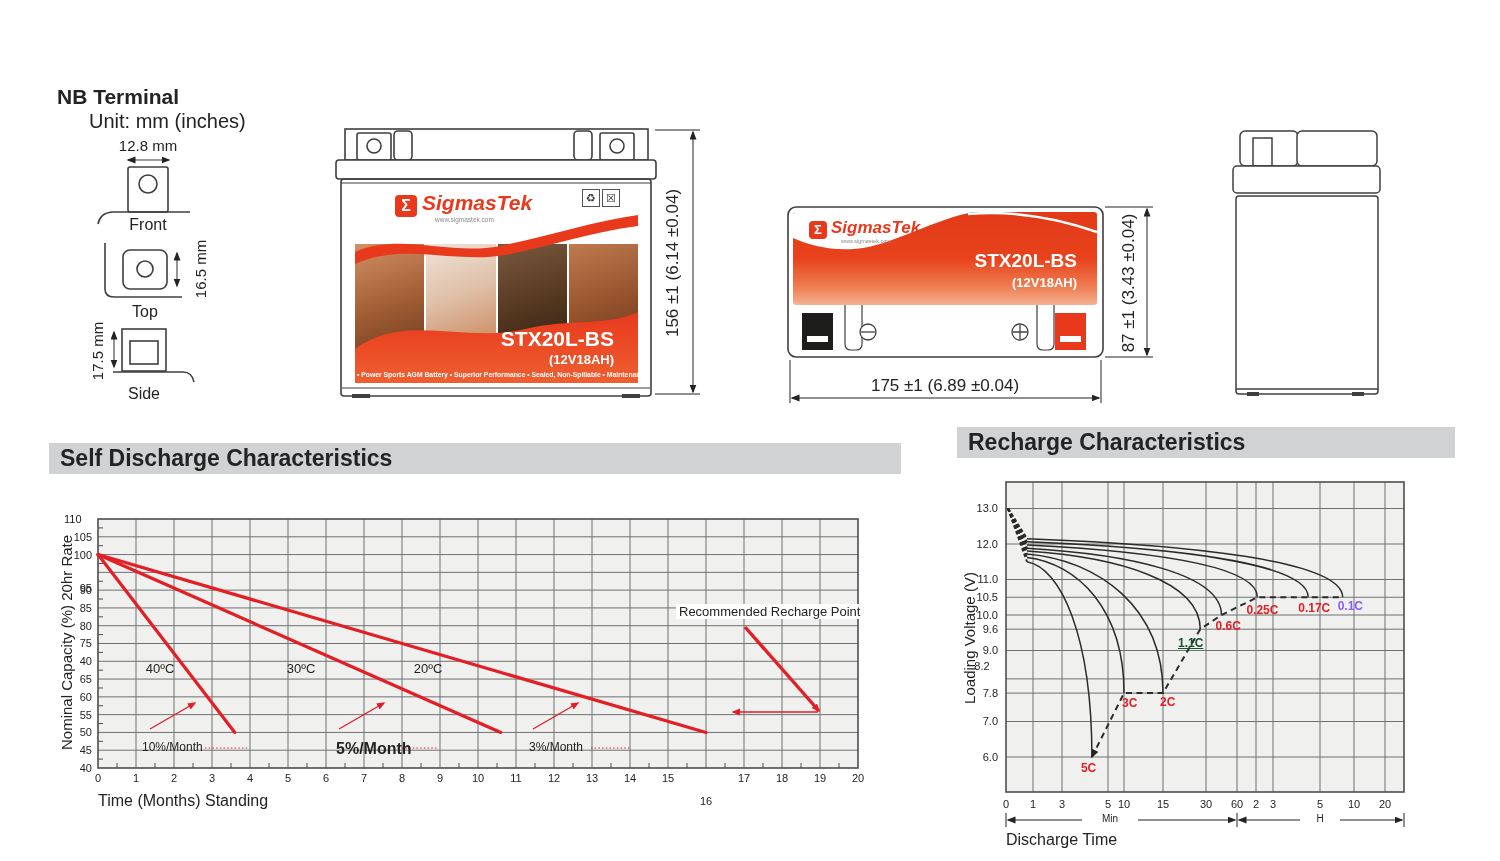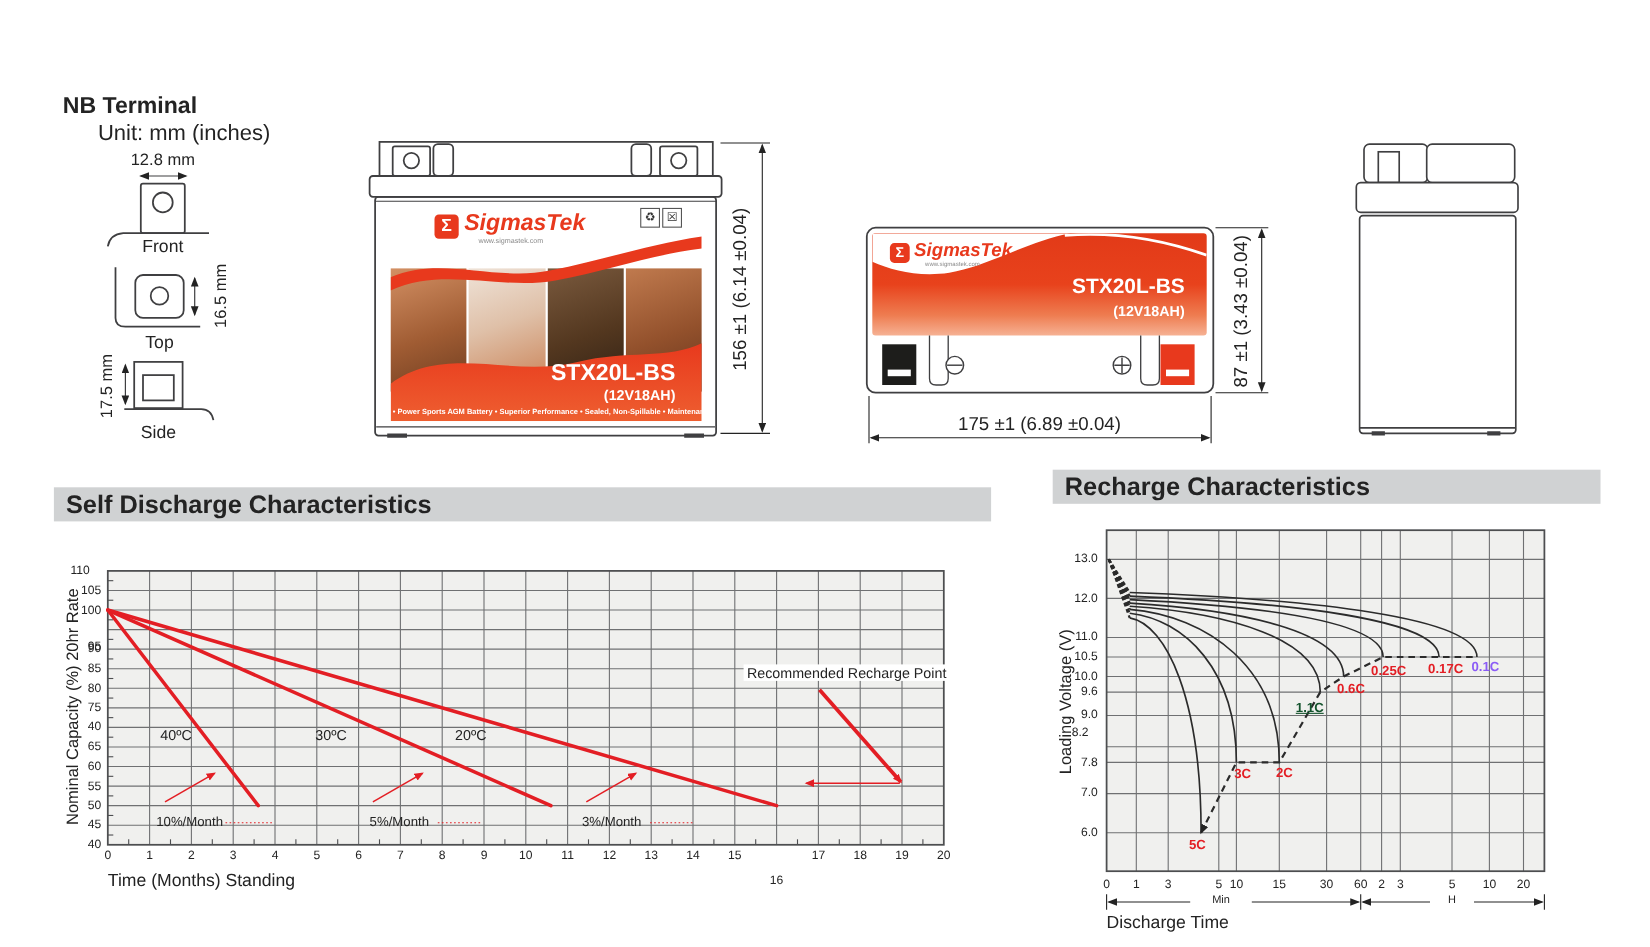--- a/index.html
+++ b/index.html
@@ -312,21 +312,21 @@
   <div class="abs ctr rot nowrap" style="left:1053px;top:274px;width:150px;height:18px;font-size:17px;">87 ±1 (3.43 ±0.04)</div>
   <div class="abs ctr nowrap" style="left:870px;top:376px;width:150px;font-size:17px;">175 ±1 (6.89 ±0.04)</div>
 
   <div class="abs" style="left:98px;top:792px;font-size:16px;">Time (Months) Standing</div>
   <div class="abs ctr rot nowrap" style="left:-38px;top:636px;width:210px;height:18px;font-size:15px;">Nominal Capacity (%) 20hr Rate</div>
   <div class="abs nowrap" style="left:676px;top:604px;font-size:13px;background:#fff;padding:0 3px;">Recommended Recharge Point</div>
   <div class="abs ctr" style="left:135px;top:661px;width:50px;font-size:13px;">40ºC</div>
   <div class="abs ctr" style="left:276px;top:661px;width:50px;font-size:13px;">30ºC</div>
   <div class="abs ctr" style="left:403px;top:661px;width:50px;font-size:13px;">20ºC</div>
   <div class="abs nowrap" style="left:142px;top:740px;font-size:12px;">10%/Month</div>
-  <div class="abs nowrap" style="left:336px;top:740px;font-size:12px;">5%/Month</div>
+  <div class="abs nowrap" style="left:336px;top:740px;font-size:16px;font-weight:bold;">5%/Month</div>
   <div class="abs nowrap" style="left:529px;top:740px;font-size:12px;">3%/Month</div>
 
   <div class="abs" style="left:1006px;top:831px;font-size:16px;">Discharge Time</div>
   <div class="abs ctr rot nowrap" style="left:870px;top:629px;width:200px;height:18px;font-size:15px;">Loading Voltage (V)</div>
   <div class="abs ctr" style="left:1082px;top:813px;width:56px;font-size:10px;background:#fff;">Min</div>
   <div class="abs ctr" style="left:1300px;top:813px;width:40px;font-size:10px;background:#fff;">H</div>
 
   <div id="gen-labels" class="abs" style="left:0;top:0;width:1500px;height:861px;pointer-events:none;">
       <div class="ticklab" style="left:64px;top:513px;width:28px;">110</div>
       <div class="ticklab" style="left:64px;top:530.7855px;width:28px;text-align:right;">105</div>

